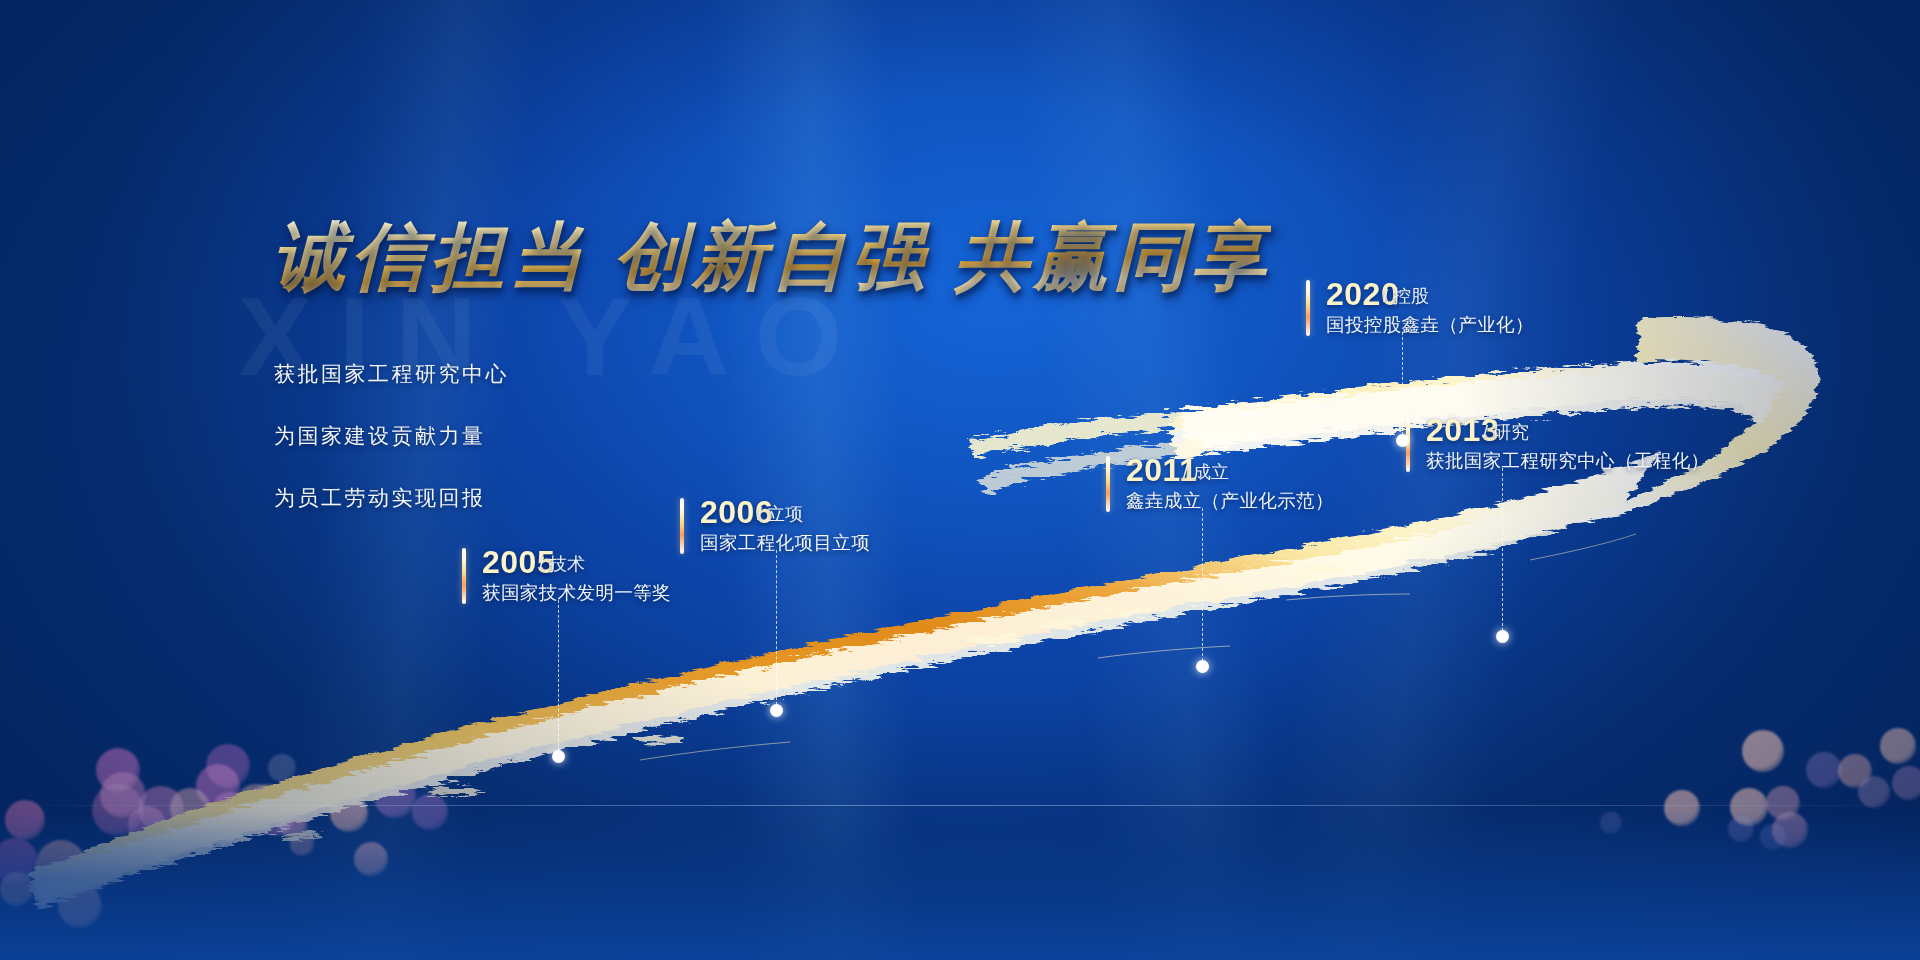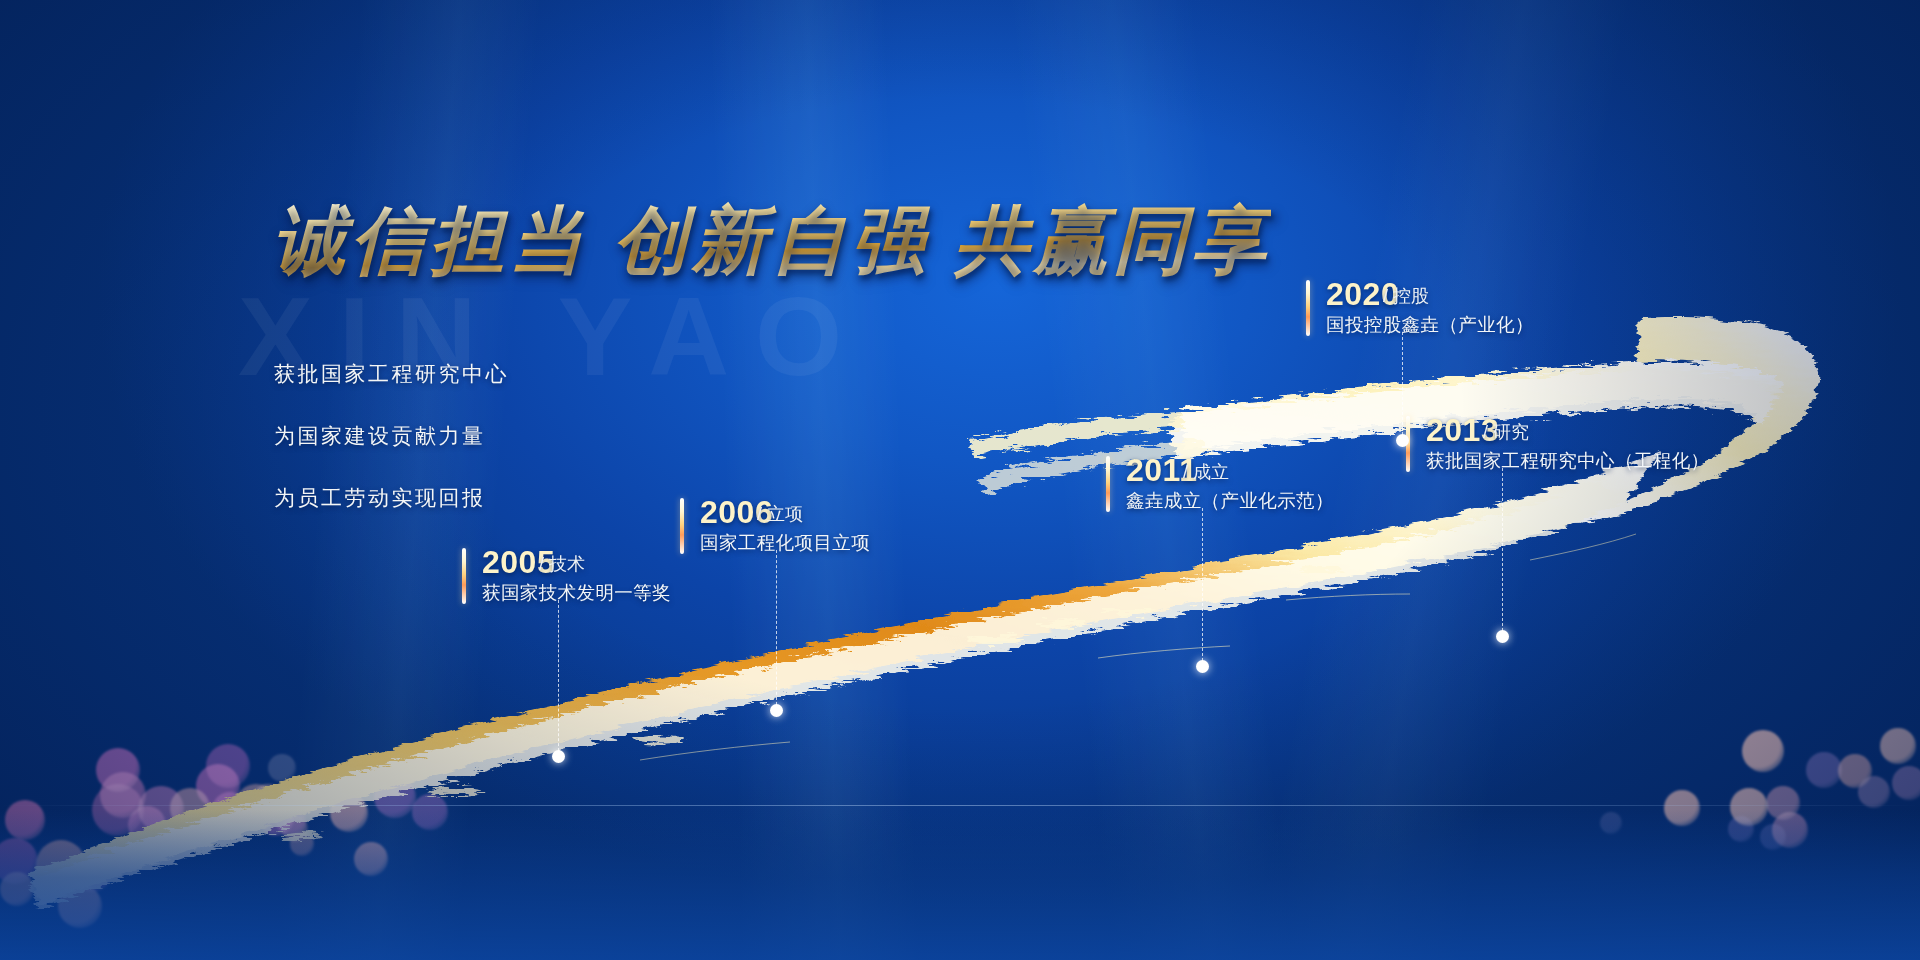--- a/index.html
+++ b/index.html
@@ -34,21 +34,21 @@
 
   
   .bokeh{position:absolute;border-radius:50%;pointer-events:none;
     filter:blur(1.2px);mix-blend-mode:screen;}
 
   
   #brush{position:absolute;left:0;top:0;width:1920px;height:960px;pointer-events:none;}
 
   
   .headline{
-    position:absolute;left:272px;top:192px;white-space:nowrap;
+    position:absolute;left:272px;top:208px;white-space:nowrap;
     font-size:74px;font-weight:700;font-style:italic;letter-spacing:5px;
     background:linear-gradient(178deg,#fffbe6 0%,#ffe9a8 22%,#f7c352 46%,#e8a92f 58%,#ffeab0 76%,#f3c košt 0%);
     background:linear-gradient(178deg,#fffdf0 0%,#ffeeb4 20%,#f9cc63 44%,#e5a62c 57%,#ffe8ad 74%,#e9b341 100%);
     -webkit-background-clip:text;background-clip:text;color:transparent;
     text-shadow:0 4px 10px rgba(2,26,76,.55);
     filter:drop-shadow(2px 4px 2px rgba(3,30,85,.55));
   }
 
   .subline{position:absolute;left:274px;font-size:21px;letter-spacing:2.5px;color:#f4f6f6;
     text-shadow:0 2px 5px rgba(3,28,80,.75);white-space:nowrap;}

